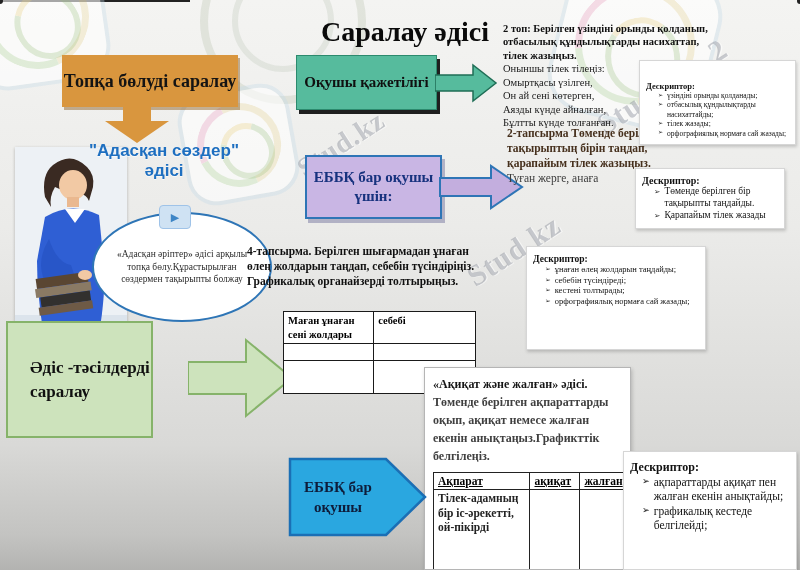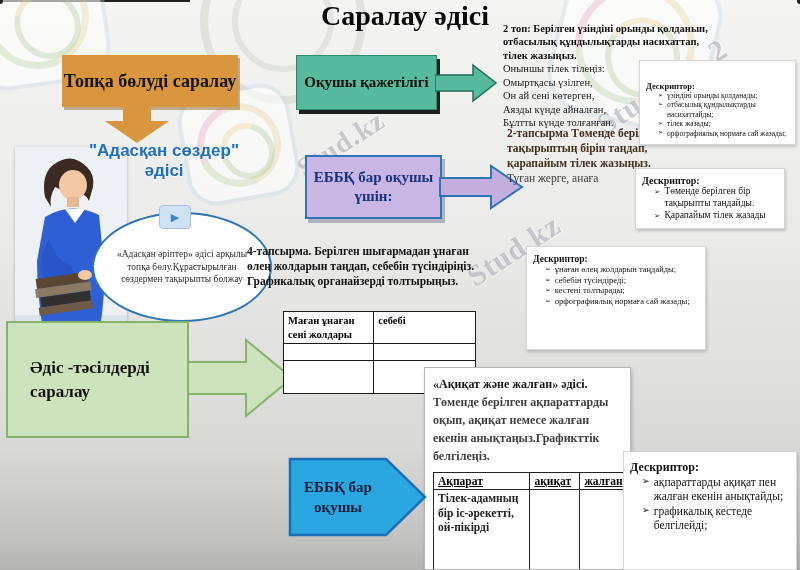--- a/index.html
+++ b/index.html
@@ -18,27 +18,27 @@
   .logo-wm{position:absolute;border-radius:24%;background:rgba(255,255,255,0.6);
     box-shadow:0 0 0 4px rgba(195,218,232,0.35);z-index:0;}
   .logo-wm::before{content:"";position:absolute;inset:10%;border-radius:50%;
     border:7px solid rgba(216,186,96,0.22);border-left-color:rgba(224,138,176,0.28);
     border-bottom-color:rgba(150,195,120,0.25);transform:rotate(28deg);}
   .logo-wm::after{content:"";position:absolute;inset:30% 18% 16% 32%;border-radius:50%;
     border:6px solid rgba(152,192,122,0.28);border-top-color:rgba(232,204,122,0.3);transform:rotate(-24deg);}
   .rings{position:absolute;z-index:0;border-radius:50%;border:8px solid rgba(205,212,198,0.5);}
   .rings::before{content:"";position:absolute;inset:16%;border-radius:50%;border:6px solid rgba(210,216,205,0.5);}
   
-  .title{left:230px;top:0;width:350px;text-align:center;font-size:28px;font-weight:bold;color:#0a0a0a;z-index:2;}
+  .title{left:230px;top:16px;width:350px;text-align:center;font-size:28px;font-weight:bold;color:#0a0a0a;z-index:2;}
   
   .box{z-index:2;display:flex;align-items:center;justify-content:center;text-align:center;font-weight:bold;}
   .box-orange{left:62px;top:55px;width:176px;height:52px;background:#d9963e;color:#141414;font-size:18px;line-height:1.25;box-shadow:2px 3px 0 rgba(130,85,25,0.45);}
   .box-teal{left:296px;top:55px;width:139px;height:53px;background:#56bb9d;border:1px solid #2c8a6e;color:#101010;font-size:15px;line-height:1.3;box-shadow:3px 4px 0 #1f1f1f;}
   .box-purple{left:305px;top:155px;width:133px;height:60px;background:#c9b6e4;border:2px solid #2e75b6;color:#17327e;font-size:15px;line-height:1.3;box-shadow:3px 4px 0 rgba(70,70,130,0.35);}
-  .box-green{left:6px;top:321px;width:183px;height:117px;background:#cde3bc;border:2px solid #86b36a;color:#101010;font-size:17px;line-height:1.4;justify-content:flex-start;text-align:left;padding-left:22px;box-sizing:border-box;}
+  .box-green{left:6px;top:321px;width:147px;height:117px;background:#cde3bc;border:2px solid #86b36a;color:#101010;font-size:17px;line-height:1.4;justify-content:flex-start;text-align:left;padding-left:22px;box-sizing:border-box;}
   .arrow-svg{z-index:2;display:block;}
   
   .pentagon{left:288px;top:457px;width:140px;height:80px;z-index:3;}
   .pentagon .p-label{position:absolute;left:0;top:0;width:100px;height:80px;display:flex;align-items:center;justify-content:center;text-align:center;font-weight:bold;font-size:15px;color:#0e1c3a;line-height:1.35;}
   
   .photo{left:15px;top:147px;width:112px;height:184px;z-index:2;box-shadow:0 1px 3px rgba(0,0,0,0.25);}
   .method-title{left:58px;top:141px;width:212px;text-align:center;z-index:3;
     font-family:"Liberation Sans",sans-serif;font-weight:bold;font-size:17px;color:#1e6fc0;line-height:1.15;
     text-shadow:0 1px 0 rgba(255,255,255,0.6);}
   .line-dec{left:70px;top:162px;width:190px;height:2px;background:#222;z-index:3;}

